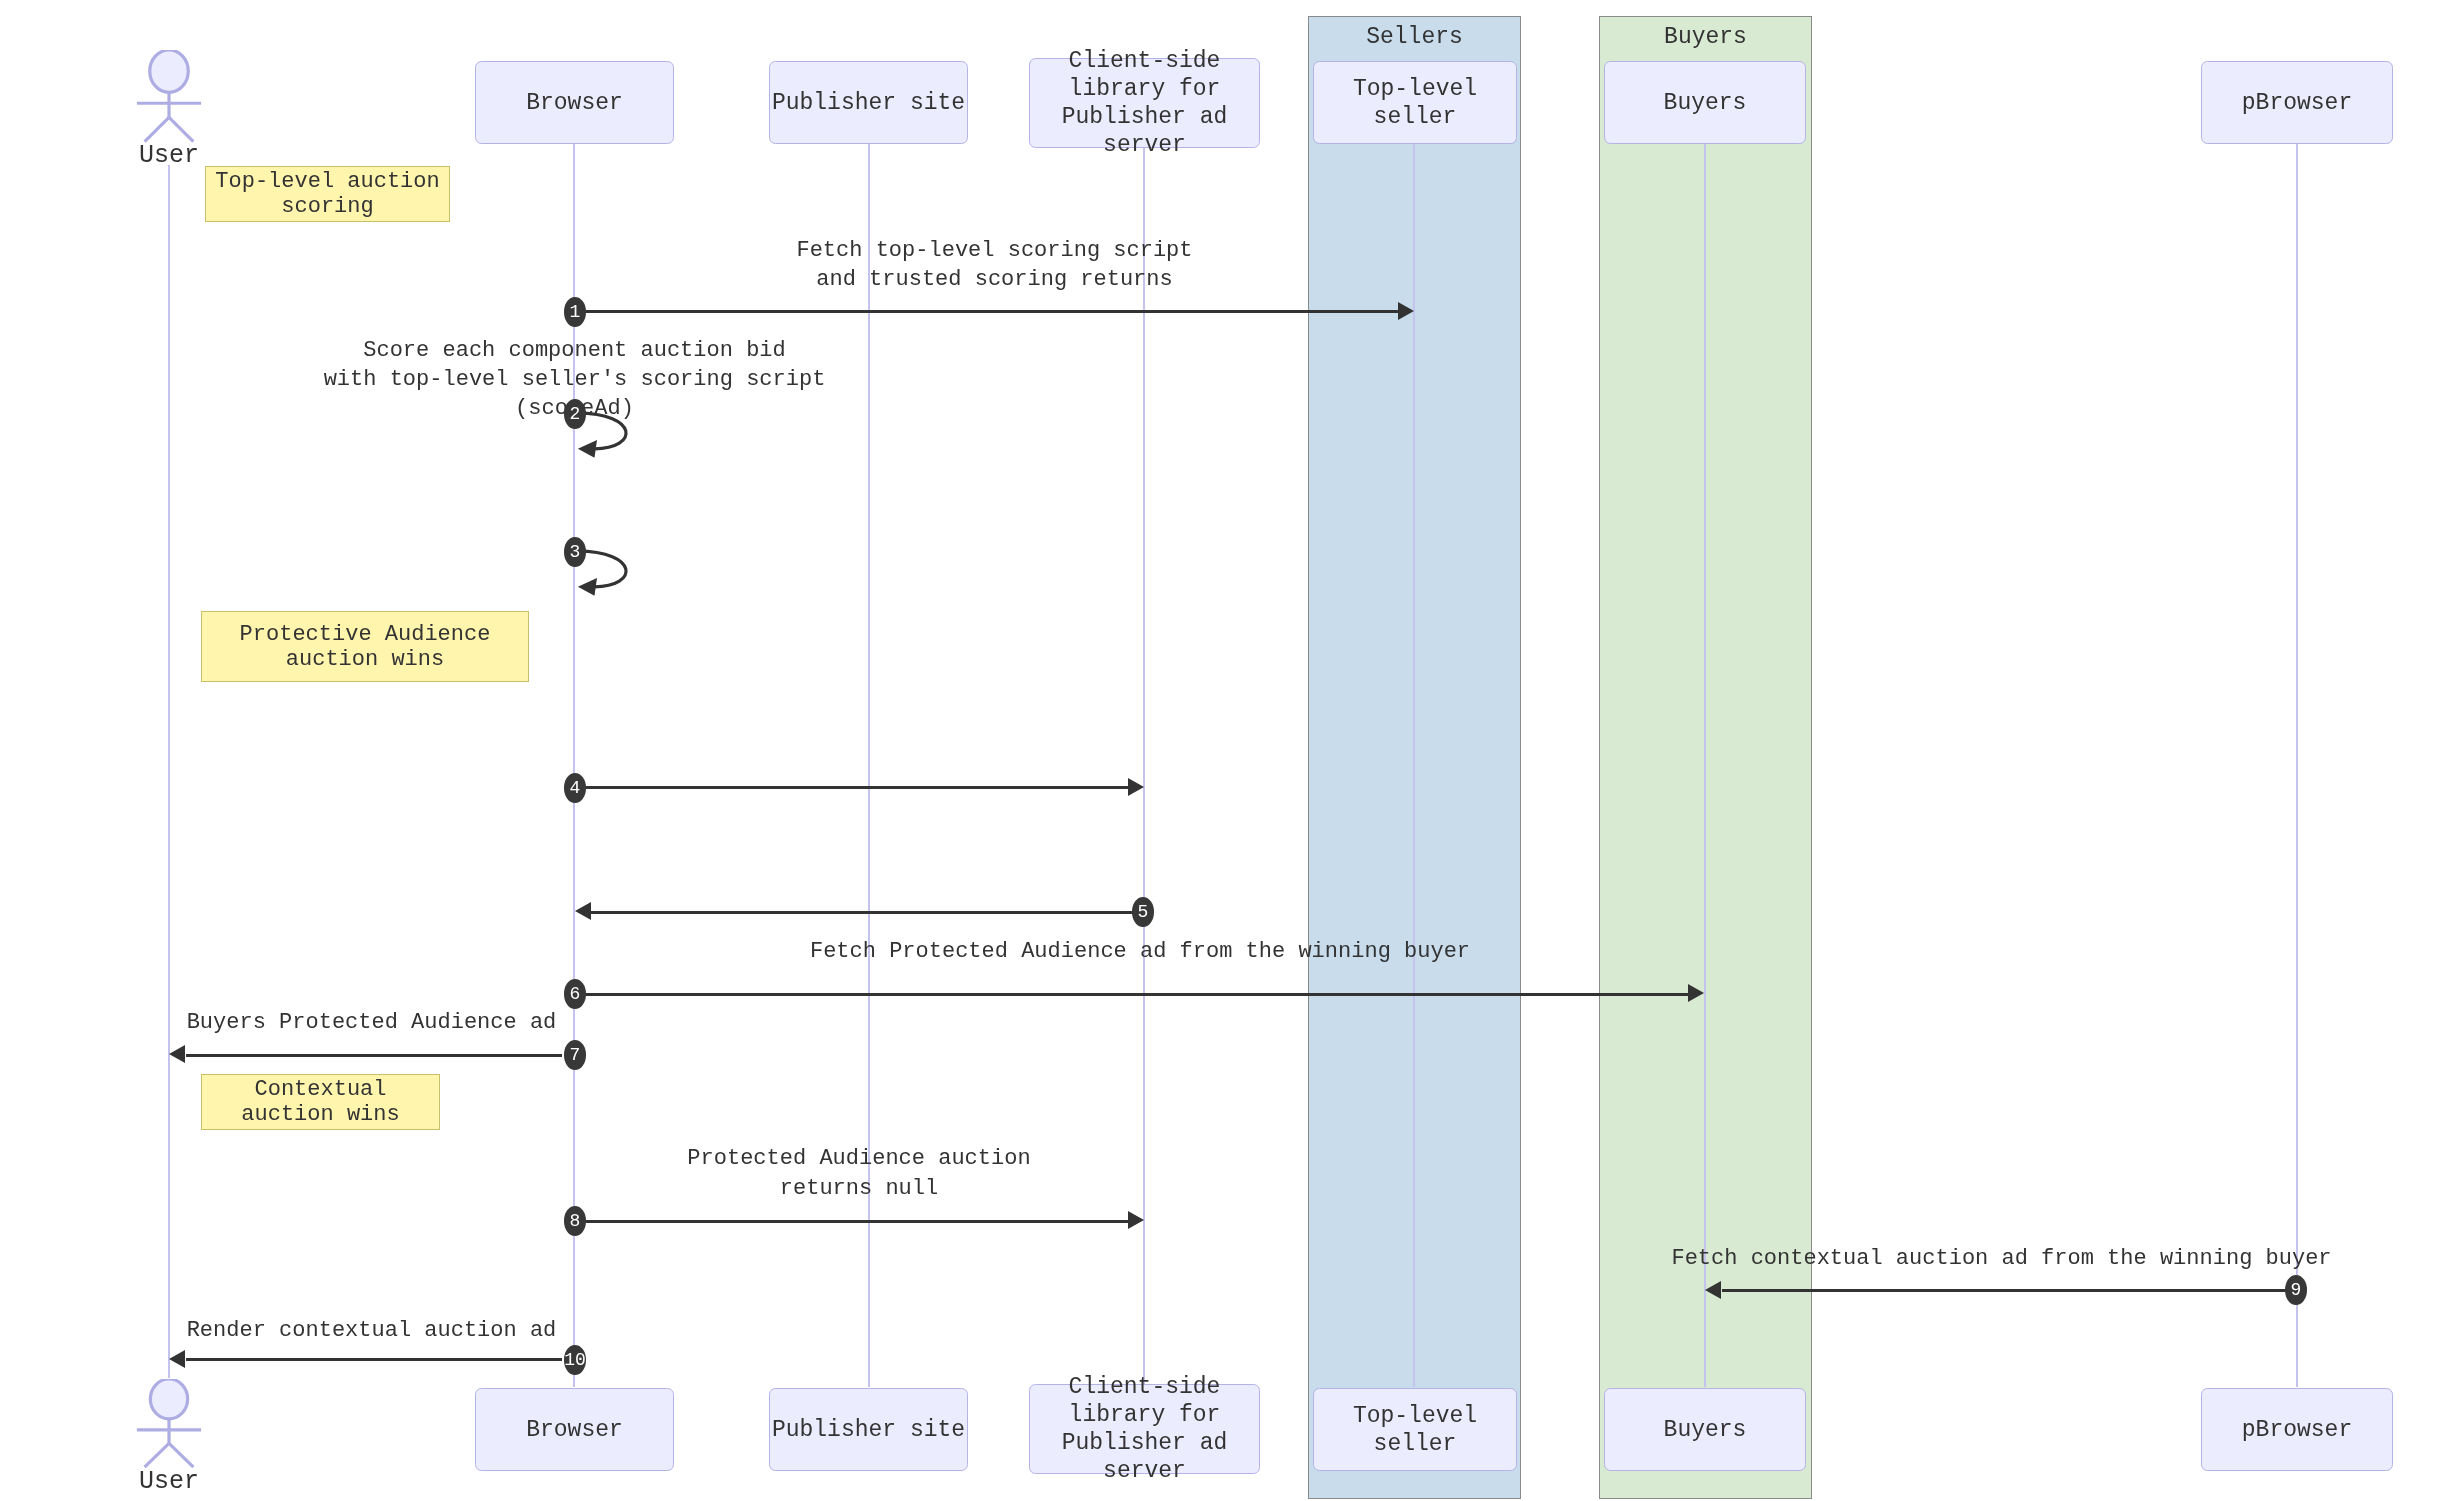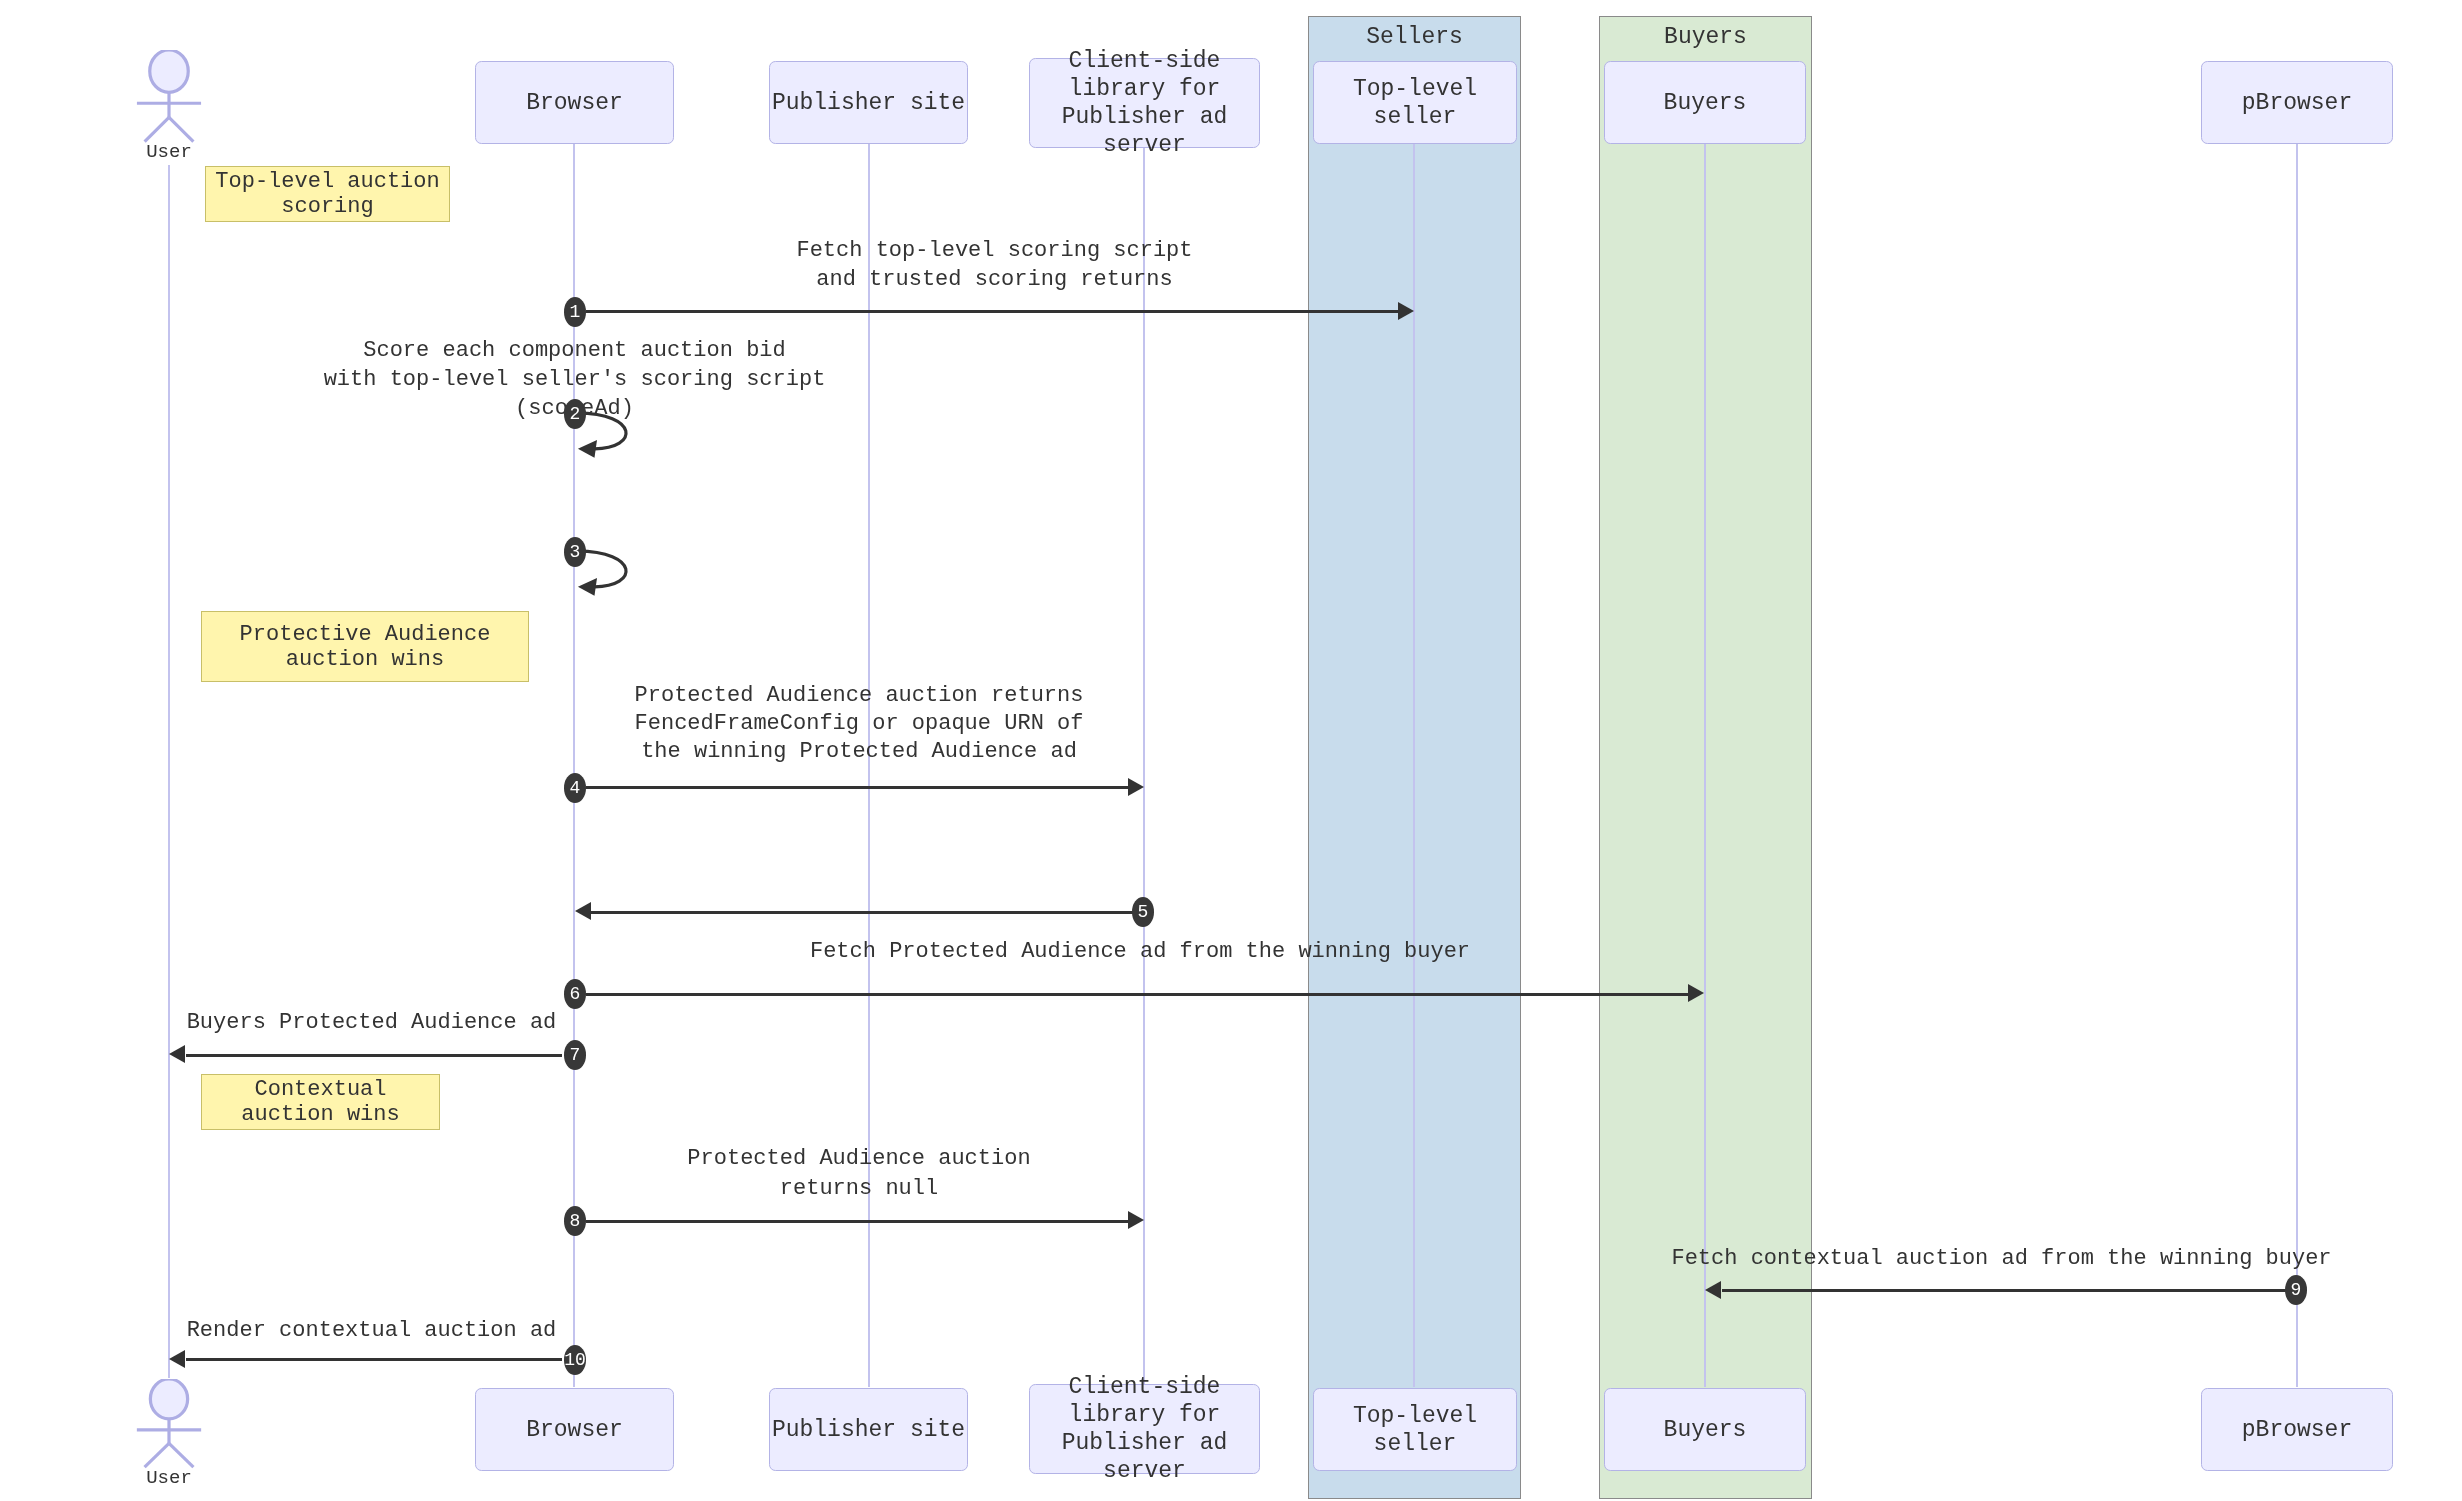--- a/index.html
+++ b/index.html
@@ -6,21 +6,21 @@
   .canvas{position:relative;width:2462px;height:1501px;background:#ffffff;overflow:hidden;
           font-family:Liberation Mono, monospace;color:#333;}
   .grp{position:absolute;border:1.9px solid #8a8a8a;box-sizing:border-box;}
   .grp.sellers{background:#c8dcec;}
   .grp.buyers{background:#d9ead3;}
   .grp-label{position:absolute;text-align:center;font-size:23px;color:#333;}
   .lifeline{position:absolute;width:1.9px;background:#c3c3ee;}
   .pbox{position:absolute;background:#ececff;border:1.9px solid #b3b3e6;border-radius:6.4px;
         box-sizing:border-box;display:flex;align-items:center;justify-content:center;
         font-size:23px;text-align:center;white-space:pre-line;line-height:28px;}
-  .actor-label{position:absolute;font-size:19px;text-align:center;width:128px;}
+  .actor-label{position:absolute;font-size:25px;text-align:center;width:128px;}
   .note{position:absolute;background:#fff5ad;border:1.3px solid #c8bf68;box-sizing:border-box;
         display:flex;align-items:center;justify-content:center;font-size:22px;text-align:center;margin-top:8px;}
   .mtext{position:absolute;font-size:22px;line-height:29px;text-align:center;white-space:pre-line;}
   .mline{position:absolute;height:3.2px;background:#333;}
   .head-r{position:absolute;width:0;height:0;border-left:16.7px solid #333;
           border-top:9.6px solid transparent;border-bottom:9.6px solid transparent;}
   .head-l{position:absolute;width:0;height:0;border-right:16.7px solid #333;
           border-top:9.6px solid transparent;border-bottom:9.6px solid transparent;}
   .seq{position:absolute;width:22px;height:29.5px;background:#383838;border-radius:50%;
        color:#fff;font-size:18px;display:flex;align-items:center;justify-content:center;z-index:3;}
@@ -79,23 +79,20 @@
   <div class="seq" style="left:564px;top:399px;">2</div>
 
   <svg class="loop" style="left:575px;top:546px;" width="74" height="51" viewBox="0 0 115 80">
     <path d="M 3 8 C 100 8, 100 64, 30 64" stroke="#333" stroke-width="5" fill="none"></path>
     <polygon points="4,64 34,50 30,78" fill="#333"></polygon>
   </svg>
   <div class="seq" style="left:564px;top:537px;">3</div>
 
   <div class="note" style="left:201px;top:603px;width:328px;height:71px;">Protective Audience auction wins</div>
 
-  <div class="mtext" style="left:596px;top:682px;width:526px;line-height:28px;">Protected Audience auction returns
-FencedFrameConfig or opaque URN of
-the winning Protected Audience ad</div>
   <div class="mline" style="left:586px;top:786px;width:543px;"></div>
   <div class="head-r" style="left:1128px;top:778px;"></div>
   <div class="seq" style="left:564px;top:773px;">4</div>
 
   <div class="head-l" style="left:575px;top:902px;"></div>
   <div class="mline" style="left:591px;top:911px;width:542px;"></div>
   <div class="seq" style="left:1132px;top:897px;">5</div>
 
   <div class="mtext" style="left:723px;top:937px;width:834px;">Fetch Protected Audience ad from the winning buyer</div>
   <div class="mline" style="left:586px;top:993px;width:1104px;"></div>

